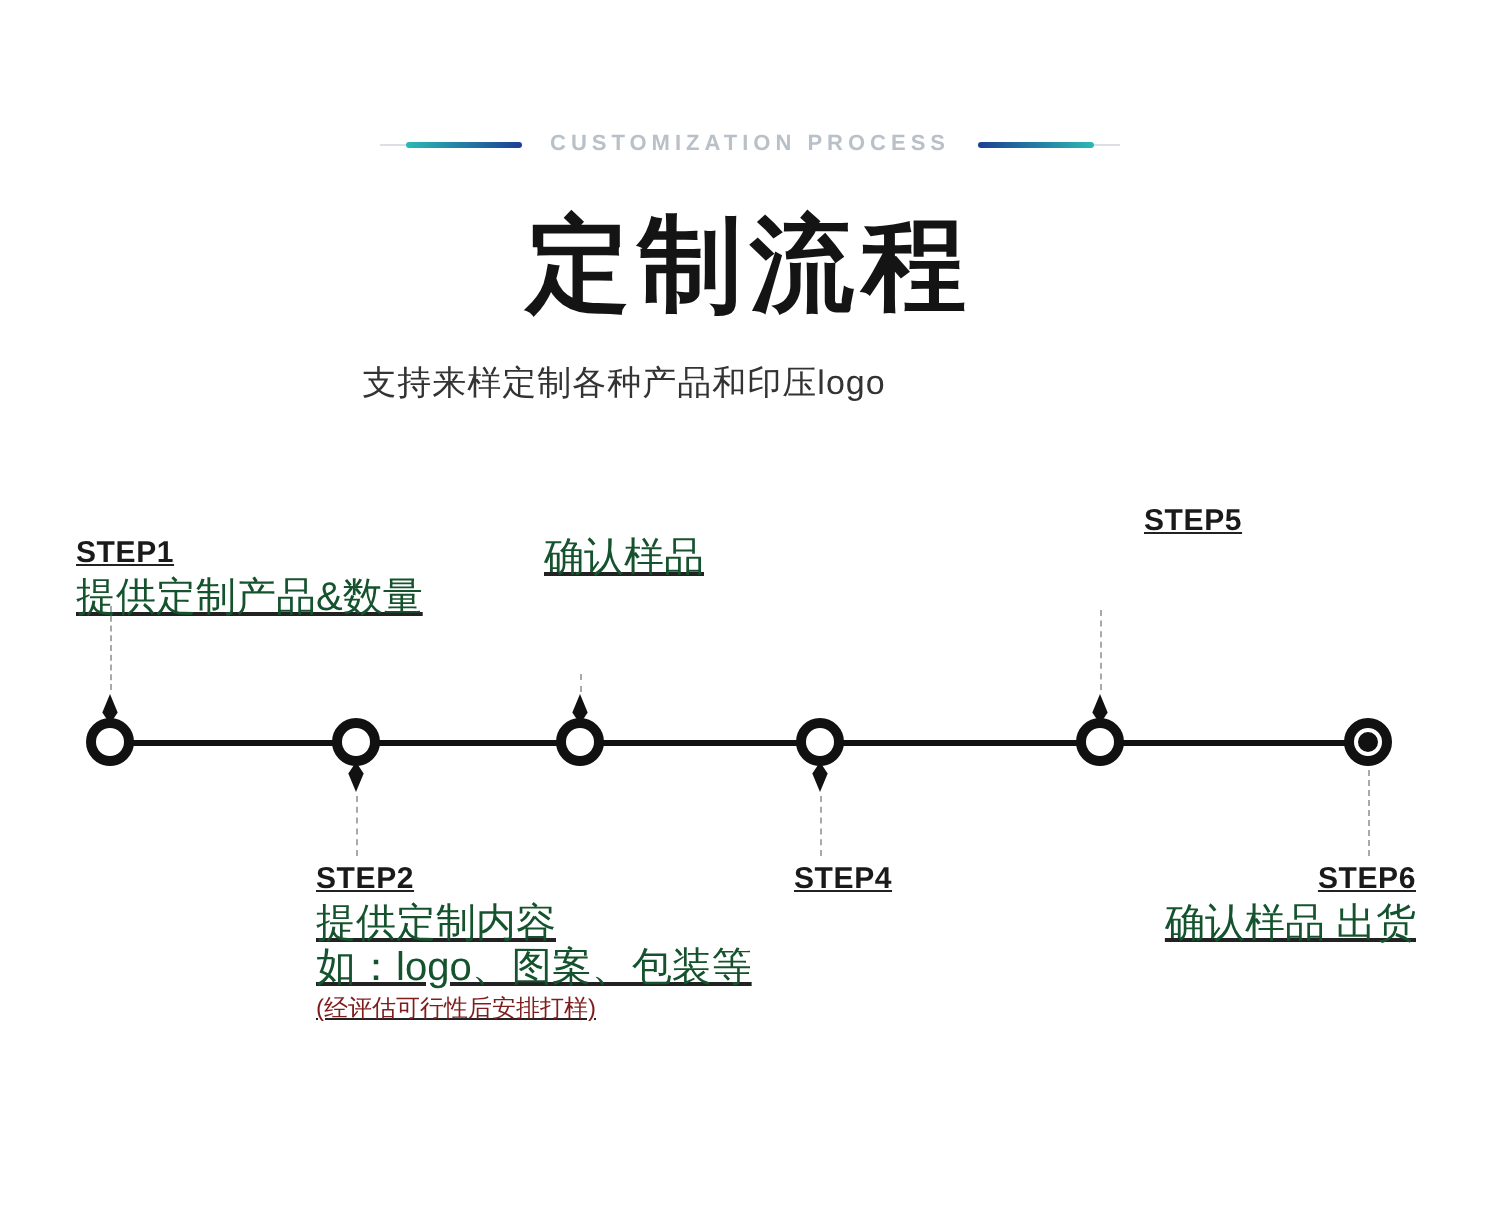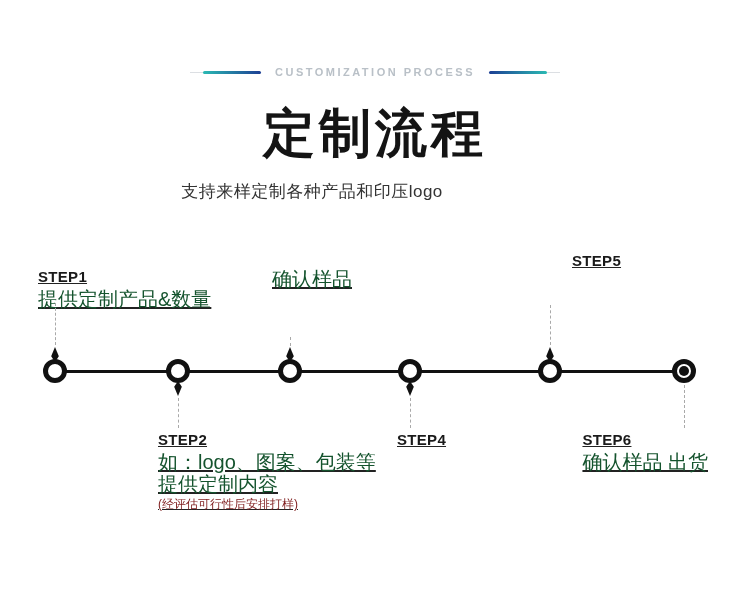--- a/index.html
+++ b/index.html
@@ -41,21 +41,21 @@
   }
   .spike{position:absolute;width:12px;height:15px;background:#111;z-index:2;}
   .spike.up{clip-path:polygon(50% 0%,82% 62%,50% 100%,18% 62%);}
   .spike.down{clip-path:polygon(50% 100%,18% 38%,50% 0%,82% 38%);}
   .dash{position:absolute;width:0;border-left:1px dashed #a9a9a9;z-index:1;}
   
   .step{position:absolute;white-space:nowrap;line-height:22px;text-decoration:underline;}
   .step .step-id{font-size:15px;font-weight:bold;color:#1a1a1a;letter-spacing:0.3px;}
   .step .step-line{font-size:20px;color:#14532d;}
   .step .step-note{font-size:12px;color:#7f1d1d;line-height:19px;}
-  .step.align-right{}
+  .step.align-right{text-align:right;}
 </style>
 </head>
 <body>
 
 <div class="canvas">
 
   <div class="eyebrow-row">
     <span class="thin-seg"></span>
     <span class="grad-seg grad-left"></span>
     <span class="eyebrow-text">CUSTOMIZATION PROCESS</span>
@@ -98,22 +98,22 @@
   <div class="step" style="left:272px;top:268px;">
     <div class="step-line">确认样品</div>
   </div>
 
   <div class="step" style="left:532px;top:250px;margin-left:40px;">
     <div class="step-id">STEP5</div>
   </div>
 
   <div class="step" style="left:158px;top:429px;">
     <div class="step-id">STEP2</div>
+    <div class="step-line">提供定制内容</div>
     <div class="step-line">如：logo、图案、包装等</div>
-    <div class="step-line">提供定制内容</div>
     <div class="step-note">(经评估可行性后安排打样)</div>
   </div>
 
   <div class="step" style="left:397px;top:429px;">
     <div class="step-id">STEP4</div>
   </div>
 
   <div class="step align-right" style="right:42px;top:429px;">
     <div class="step-id">STEP6</div>
     <div class="step-line">确认样品 出货</div>

